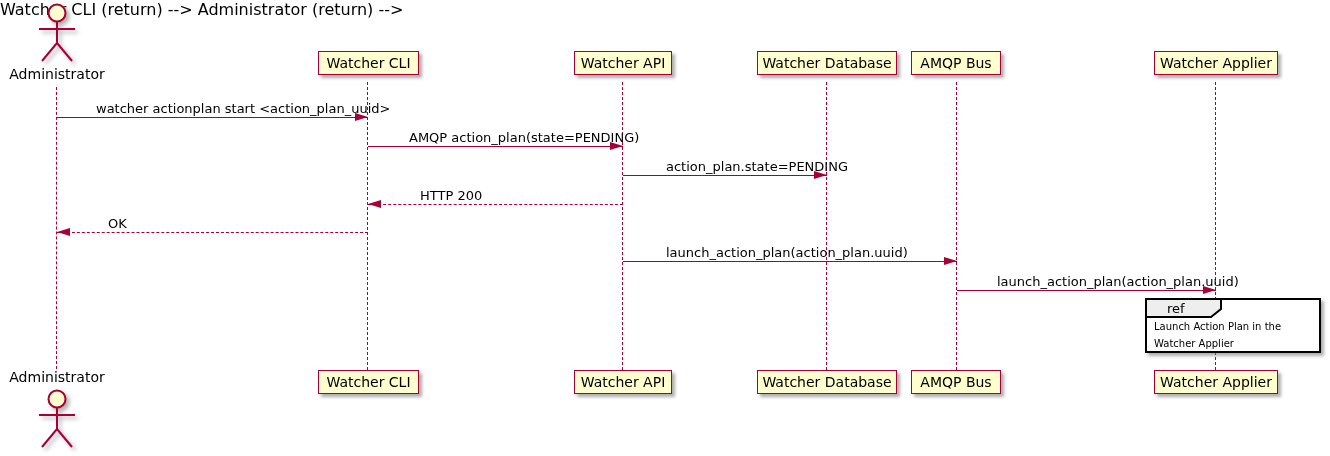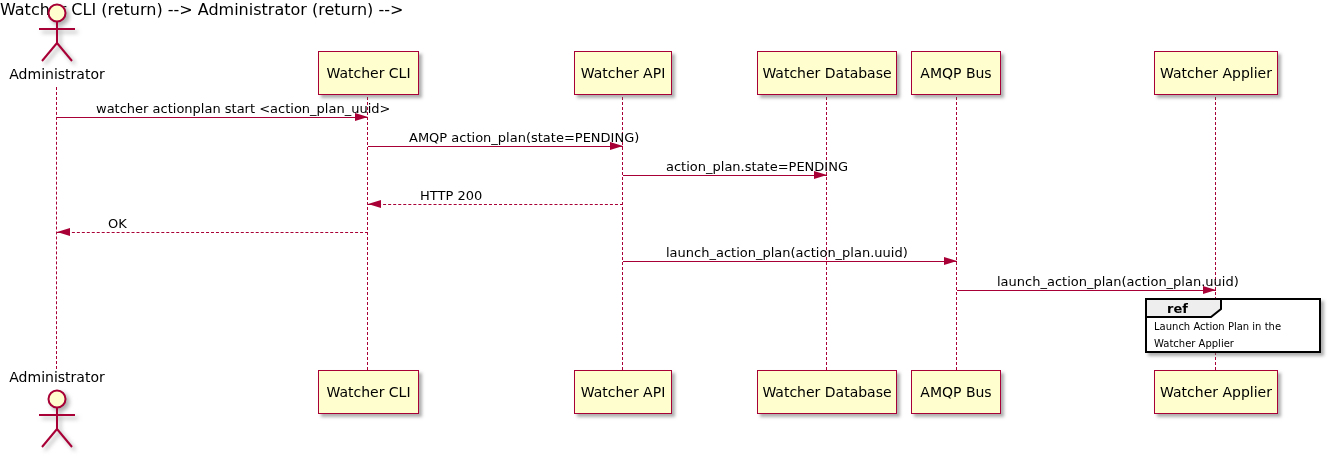--- a/index.html
+++ b/index.html
@@ -12,21 +12,21 @@
     font-family: "DejaVu Sans", "Liberation Sans", sans-serif;
     overflow: hidden;
   }
   .lifeline {
     position: absolute;
     width: 0;
     border-left: 1px dashed #A80036;
   }
   .pbox {
     position: absolute;
-    height: 44px;
+    height: 24px;
     background: #FEFECE;
     border: 1.5px solid #A80036;
     box-shadow: 3px 3px 3px rgba(110,110,110,0.55);
     display: flex;
     align-items: center;
     justify-content: center;
     font-size: 14px;
     color: #000000;
     white-space: nowrap;
   }
@@ -67,21 +67,21 @@
     position: absolute;
     left: 1145px; top: 298px;
     width: 176px; height: 55px;
     background: #ffffff;
     border: 2px solid #000000;
     box-shadow: 3px 3px 3px rgba(110,110,110,0.55);
   }
   .ref-header-svg { position: absolute; left: -2px; top: -2px; }
   .ref-keyword {
     position: absolute; left: 20px; top: 1px;
-    font-size: 13px; font-weight: bold; color: #000000;
+    font-size: 13px; font-weight: normal; color: #000000;
   }
   .ref-text {
     position: absolute; left: 7px; top: 18px;
     font-size: 10px; line-height: 17px; color: #000000;
     white-space: nowrap;
   }
 </style>
 </head>
 <body>
 

